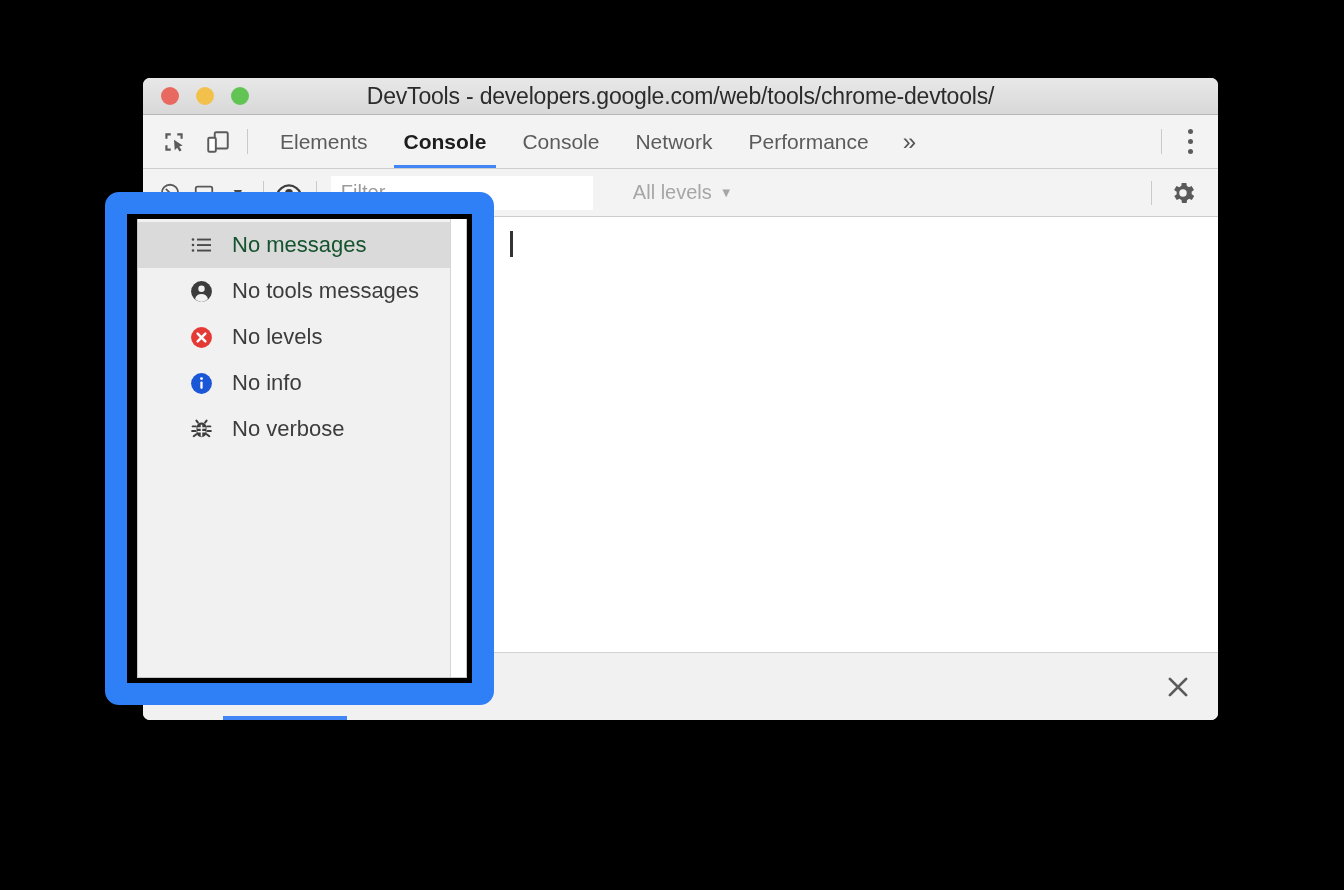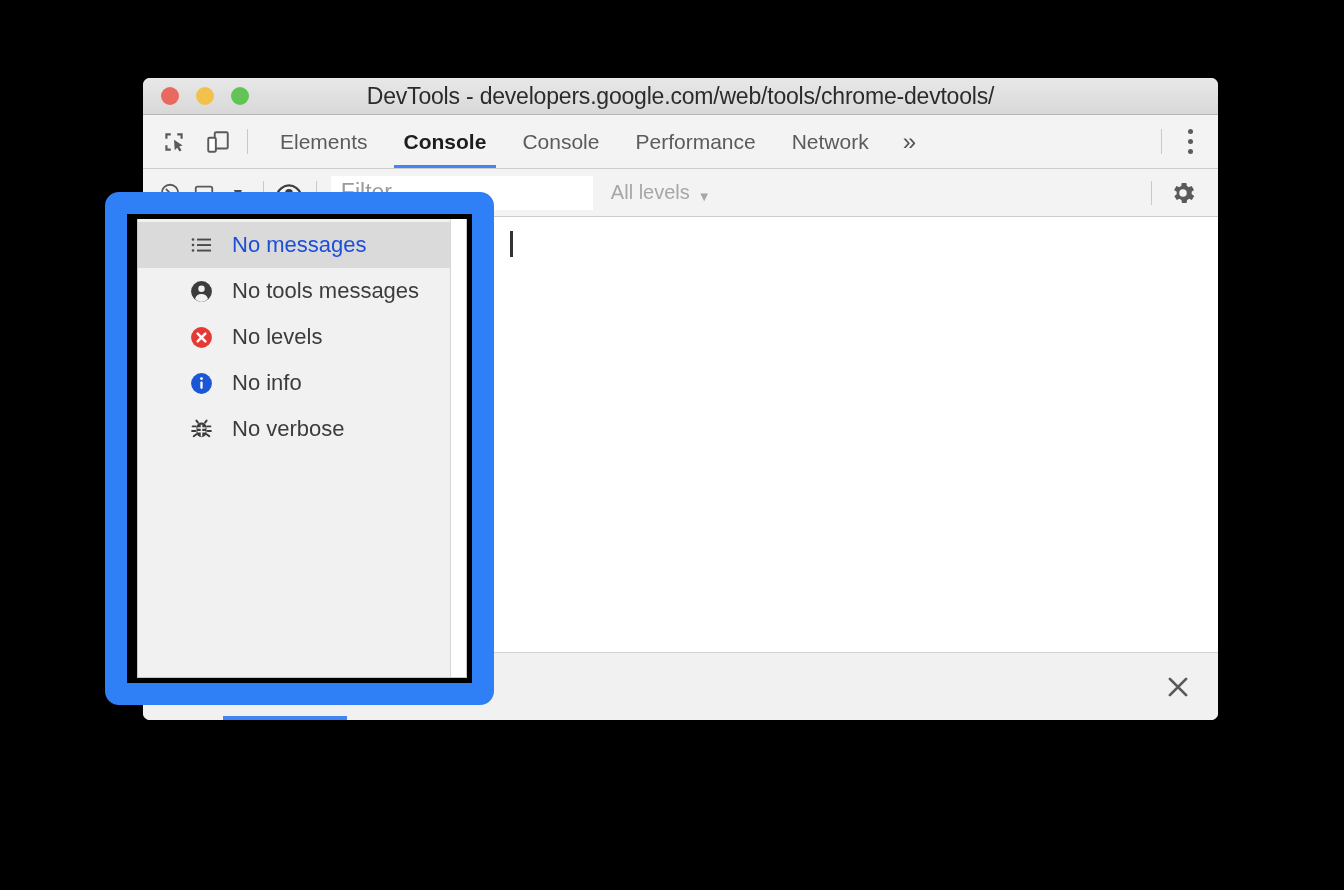--- a/index.html
+++ b/index.html
@@ -168,33 +168,33 @@
     font-size: 14px;
     color: #4a4a4a;
     padding: 0 10px;
   }
   #filter-input {
     width: 262px;
     height: 34px;
     background: #ffffff;
     border: none;
     outline: none;
-    font-size: 23px;
+    font-size: 20px;
     color: #8a8a8a;
     padding: 0 10px;
     font-family: "Liberation Sans", sans-serif;
     margin-left: 8px;
   }
   #filter-input::placeholder { color: #9b9b9b; }
   #levels-select {
     font-size: 20px;
     color: #a6a6a6;
-    margin-left: 18px;
-    display: flex;
-    align-items: flex-end;
+    margin-left: 40px;
+    display: flex;
+    align-items: center;
     gap: 8px;
     white-space: nowrap;
   }
   .ct-right {
     margin-left: auto;
     display: flex;
     align-items: center;
   }
 
   
@@ -269,21 +269,21 @@
     display: flex;
     align-items: center;
     height: 46px;
     padding-left: 50px;
     gap: 18px;
     font-size: 22px;
     color: #3c3c3c;
   }
   .level-item.selected {
     background: #dadada;
-    color: #1d4ed8;
+    color: #14532d;
   }
   .level-icon {
     width: 26px; height: 26px;
     display: flex; align-items: center; justify-content: center;
     flex: 0 0 26px;
   }
   #levels-panel-scrollbar {
     position: absolute;
     right: 0; top: 0; bottom: 0;
     width: 16px;
@@ -346,24 +346,24 @@
       <div class="tab">
           <span>Elements</span>
         </div>
       <div class="tab active">
           <span>Console</span>
         </div>
       <div class="tab">
           <span>Console</span>
         </div>
       <div class="tab">
-          <span>Performance</span>
+          <span>Network</span>
         </div>
       <div class="tab">
-          <span>Network</span>
+          <span>Performance</span>
         </div>
       <div class="tab more">»</div>
     </div>
 
     <div class="tabbar-right">
       <div class="vsep"></div>
       <div id="kebab-button">
         <span class="kebab-dot"></span>
         <span class="kebab-dot"></span>
         <span class="kebab-dot"></span>

